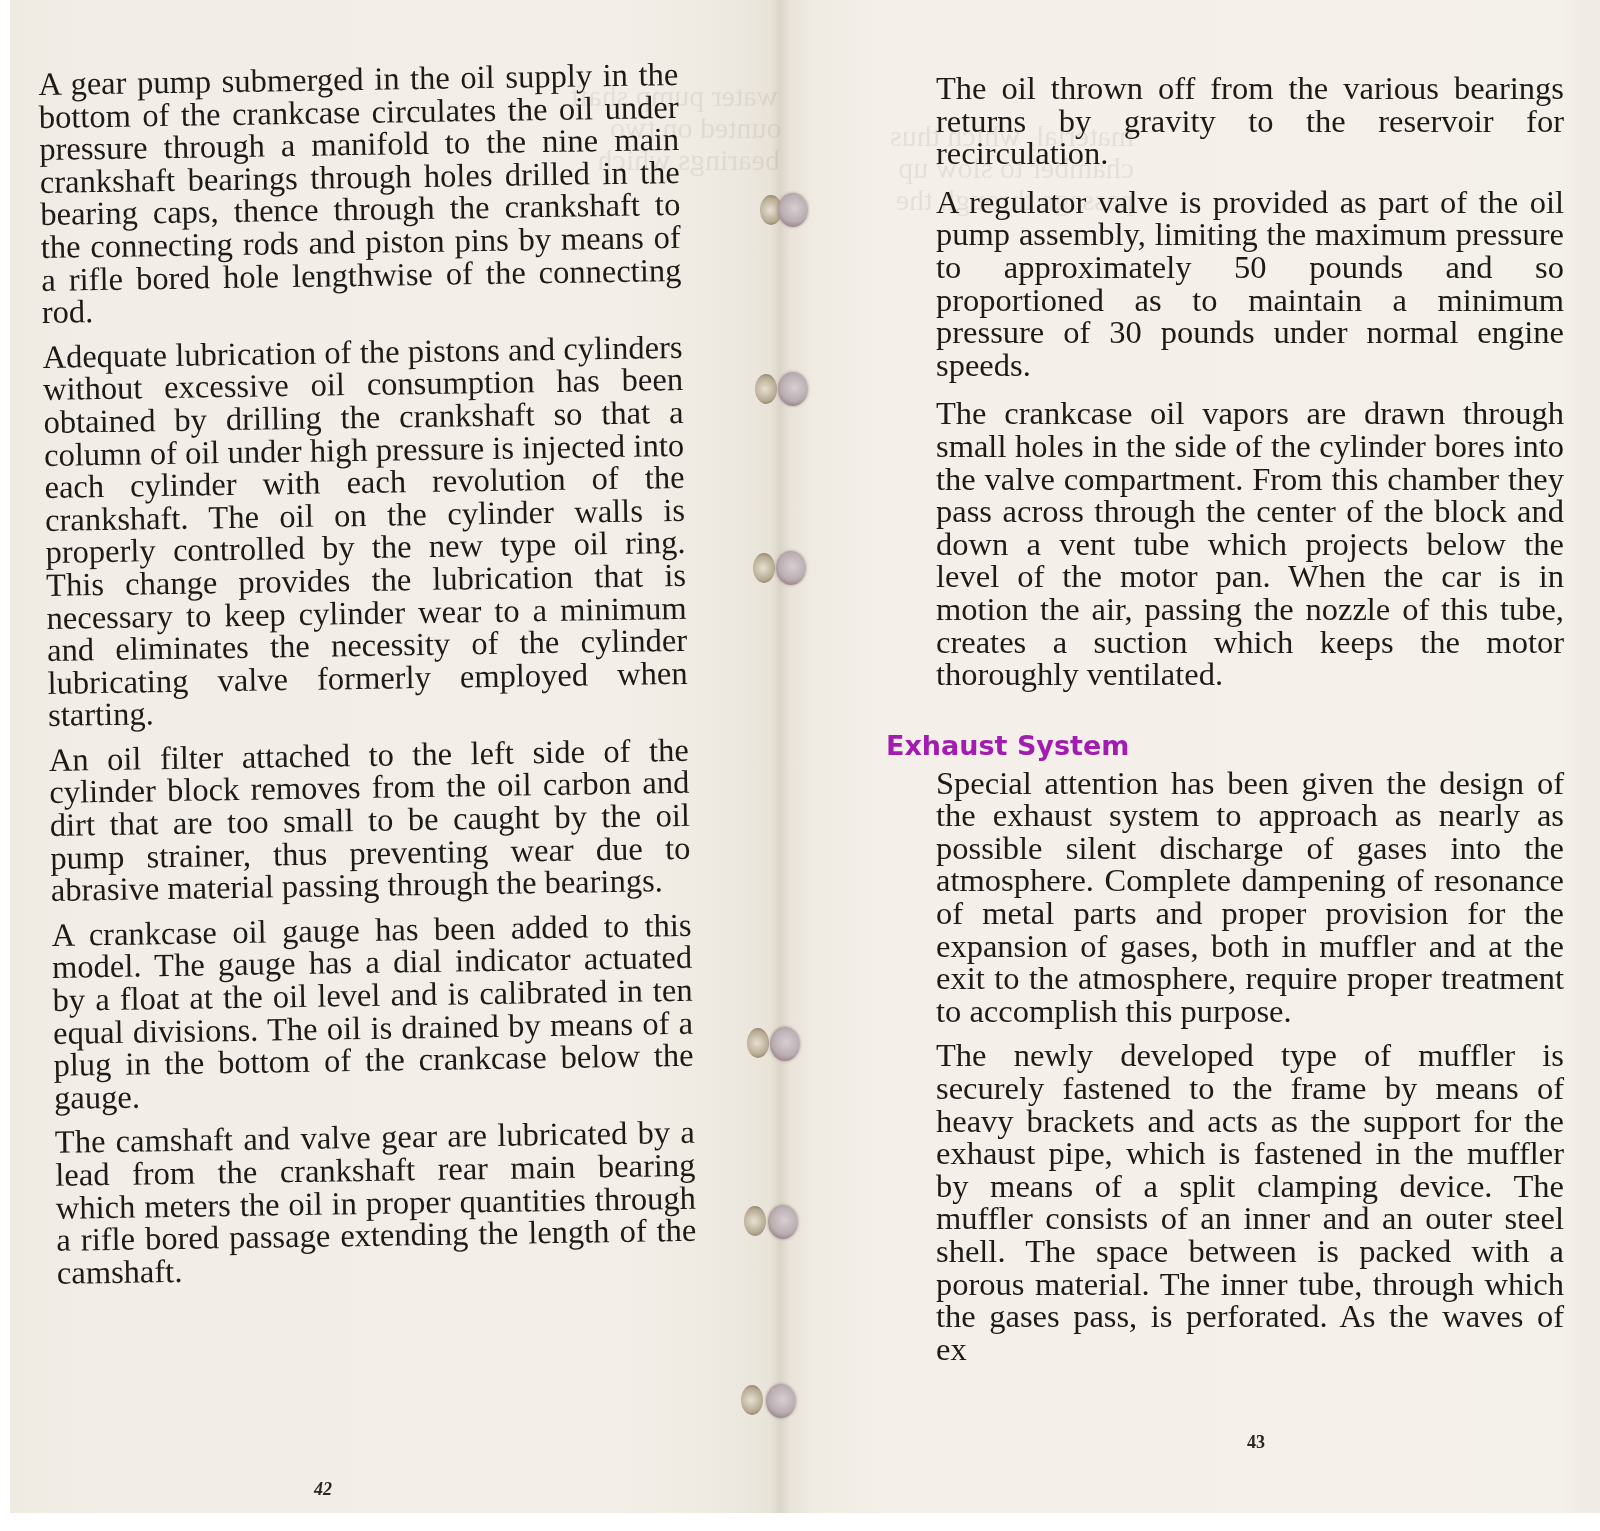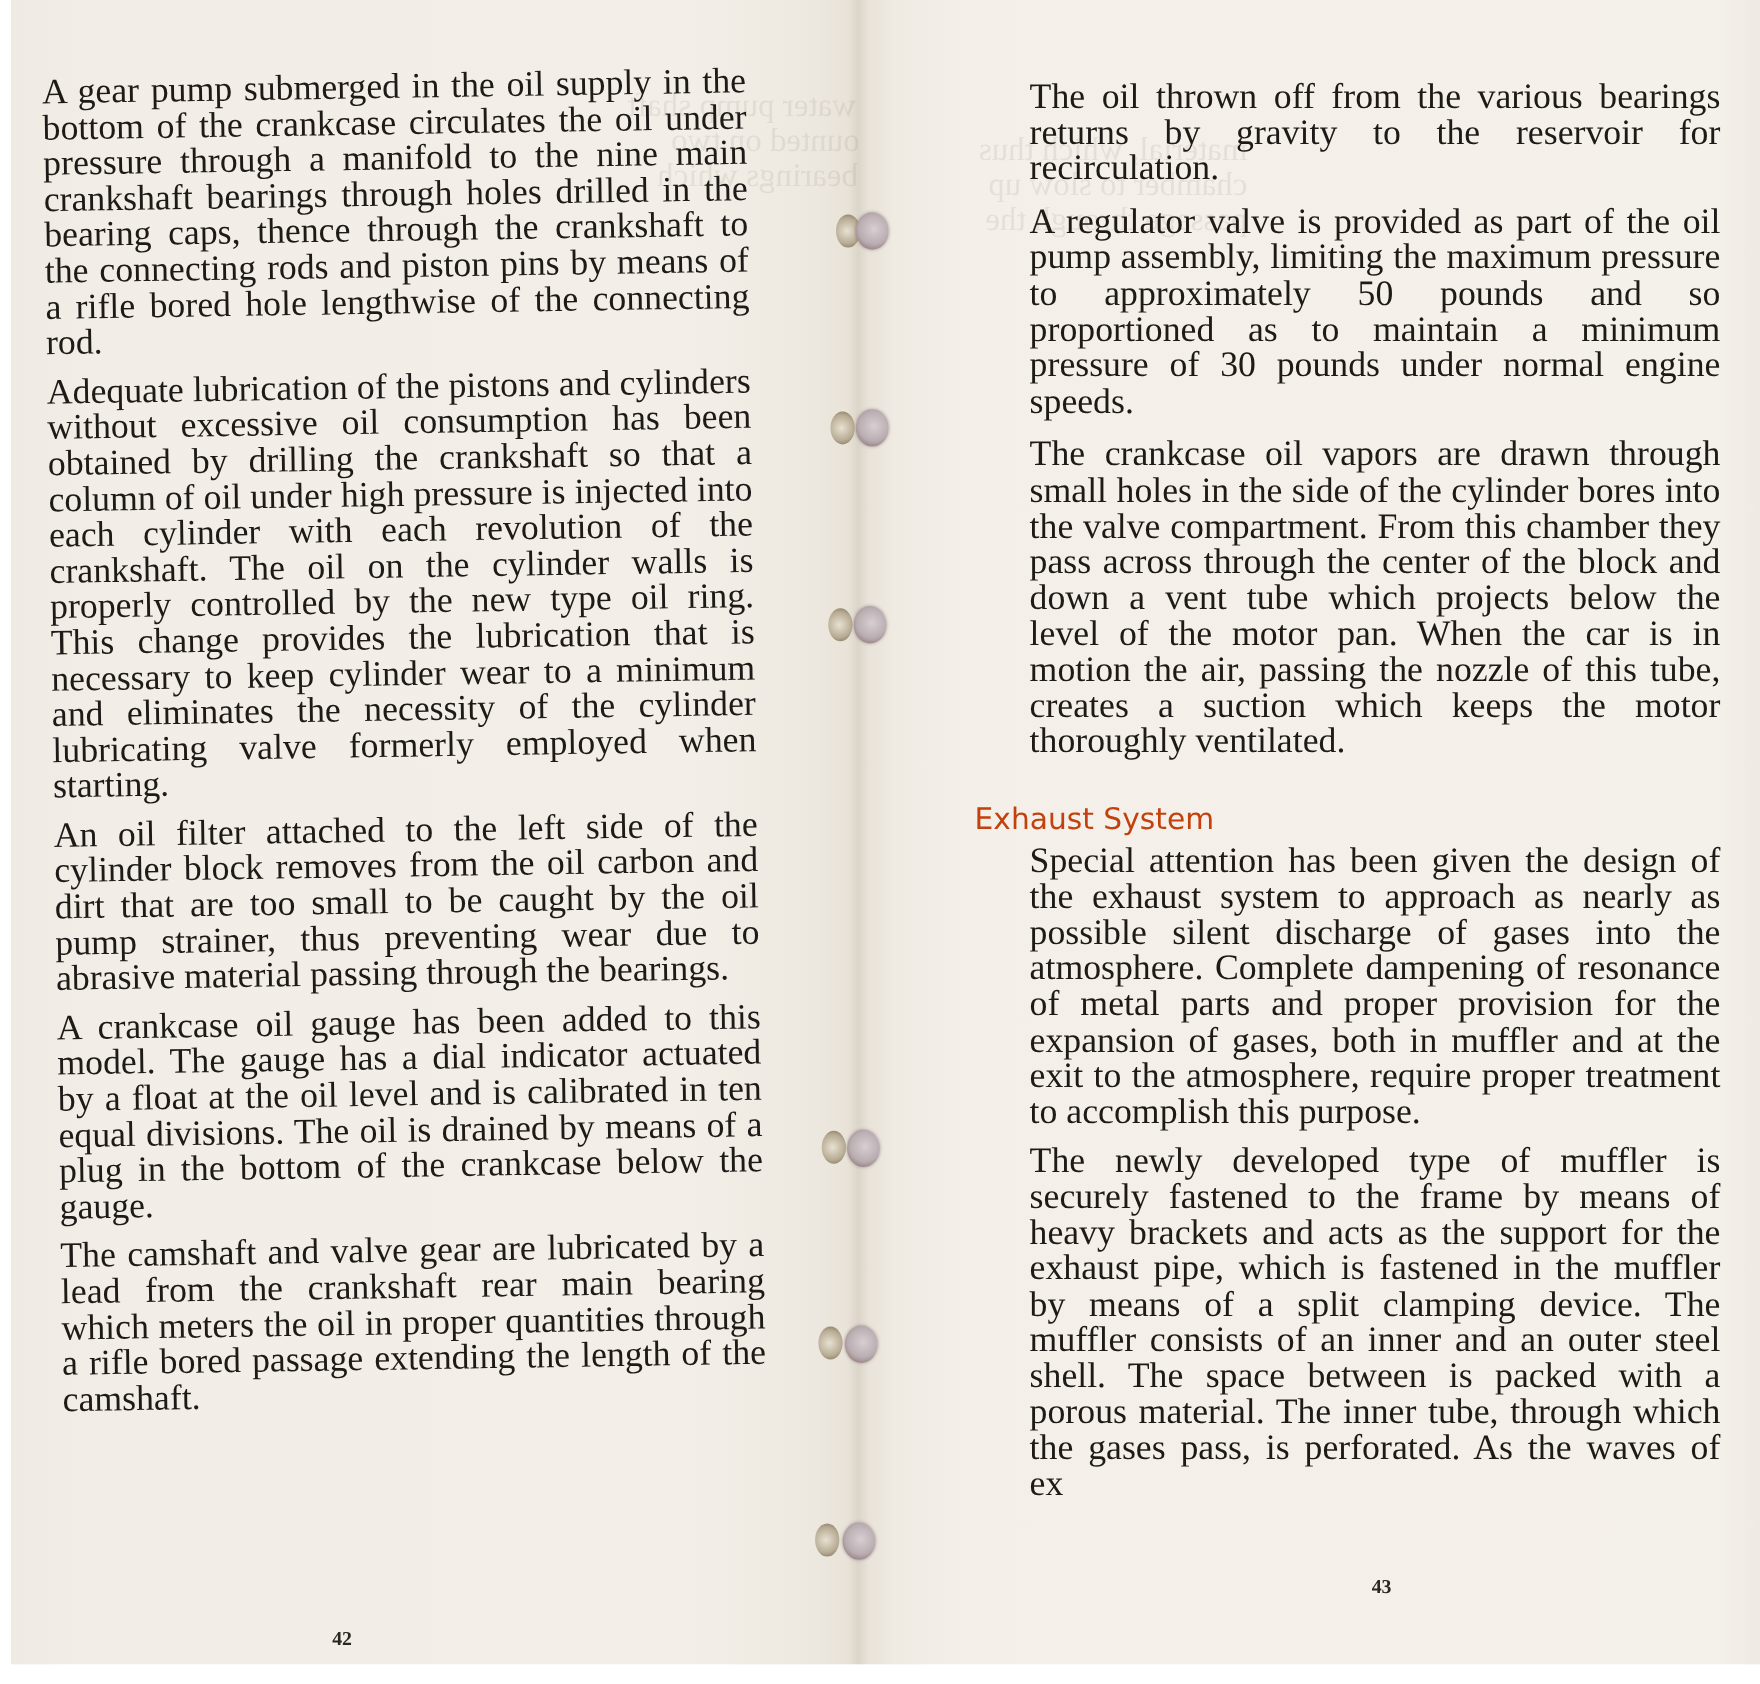--- a/index.html
+++ b/index.html
@@ -30,28 +30,28 @@
     font-family:"Liberation Serif","DejaVu Serif",serif;
     font-size:32.5px; line-height:32.6px; color:#1d1a17;
     text-align:justify;
   }
   .col-left { left:38px; top:68px; width:640px; transform:rotate(-0.9deg); transform-origin:0 0; }
   .col-right { left:936px; top:72px; width:628px; }
   .para { margin:0 0 12px 0; hyphens:manual; }
   .para.gap-lg { margin-top:16px; }
   .heading {
     font-family:"DejaVu Sans","Liberation Sans",sans-serif;
-    font-weight:normal; font-size:27px; line-height:34px;
-    margin:38px 0 4px -50px; color:#c2410c;
+    font-weight:bold; font-size:27px; line-height:34px;
+    margin:38px 0 4px -50px; color:#a21caf;
   }
   .page-number {
     position:absolute; font-family:"Liberation Serif",serif; font-weight:bold;
     font-size:18px; color:#2a2622;
   }
-  .pn-left { left:302px; top:1479px; }
+  .pn-left { left:314px; top:1479px;font-style:italic; }
   .pn-right { left:1217px; top:1432px;margin-left:30px; }
   .hole {
     position:absolute; width:30px; height:34px; border-radius:50%;
     background:radial-gradient(circle at 55% 45%,#d8cfd3 0%,#b9adb1 55%,#7a5a5e 100%);
     box-shadow:0 0 3px rgba(60,40,40,0.4);
   }
   .hole-stub {
     position:absolute; width:22px; height:30px; border-radius:50%;
     background:radial-gradient(circle at 45% 50%,#e8e1d2 0%,#b7ab93 60%,#6e624e 100%);
   }

